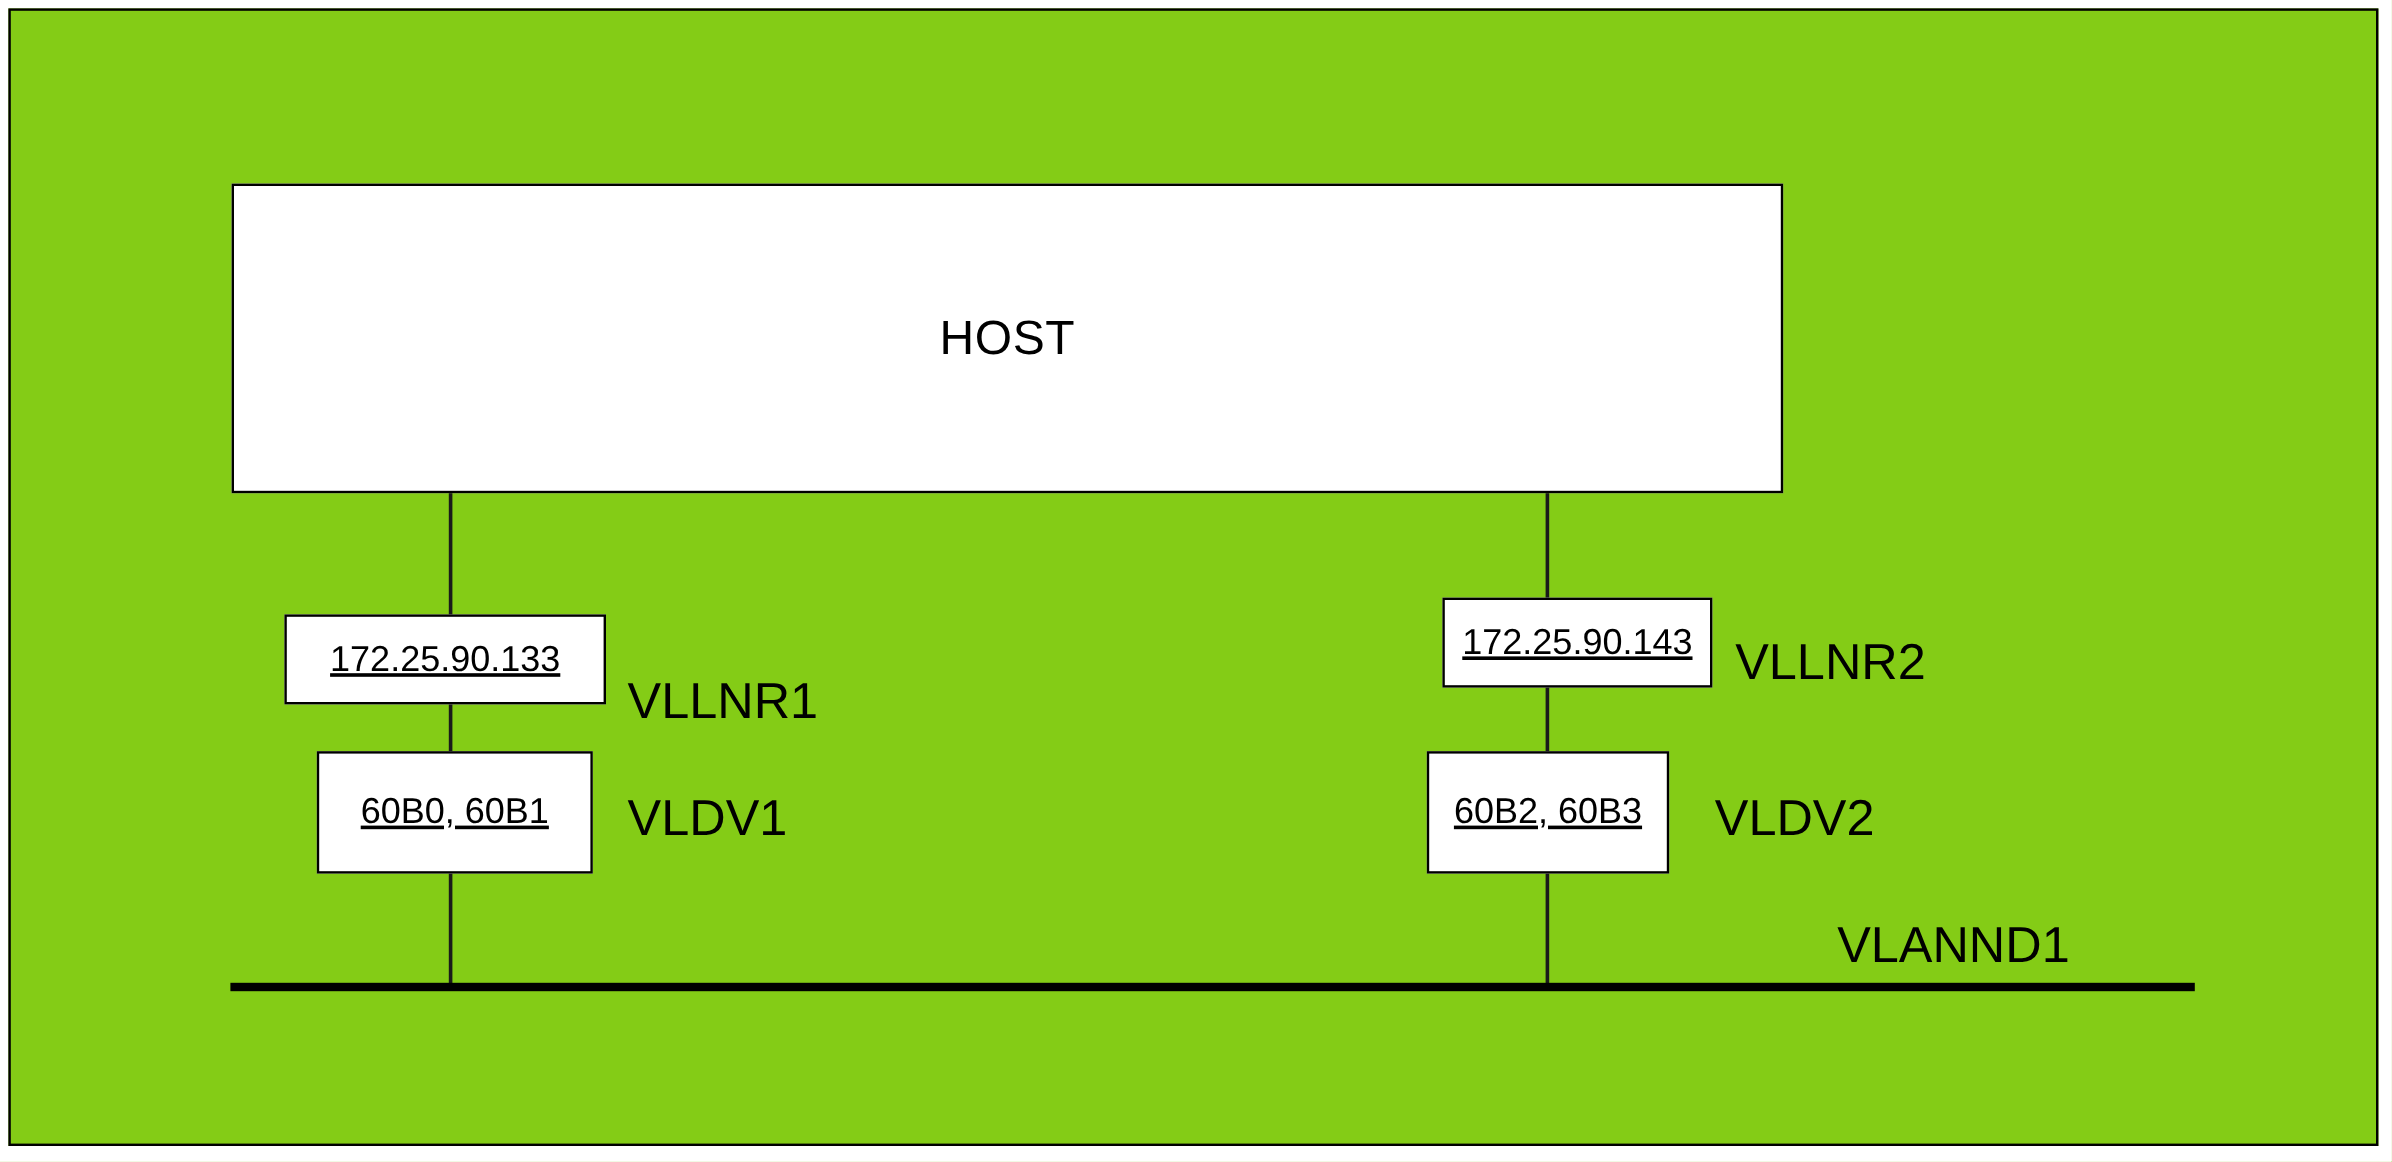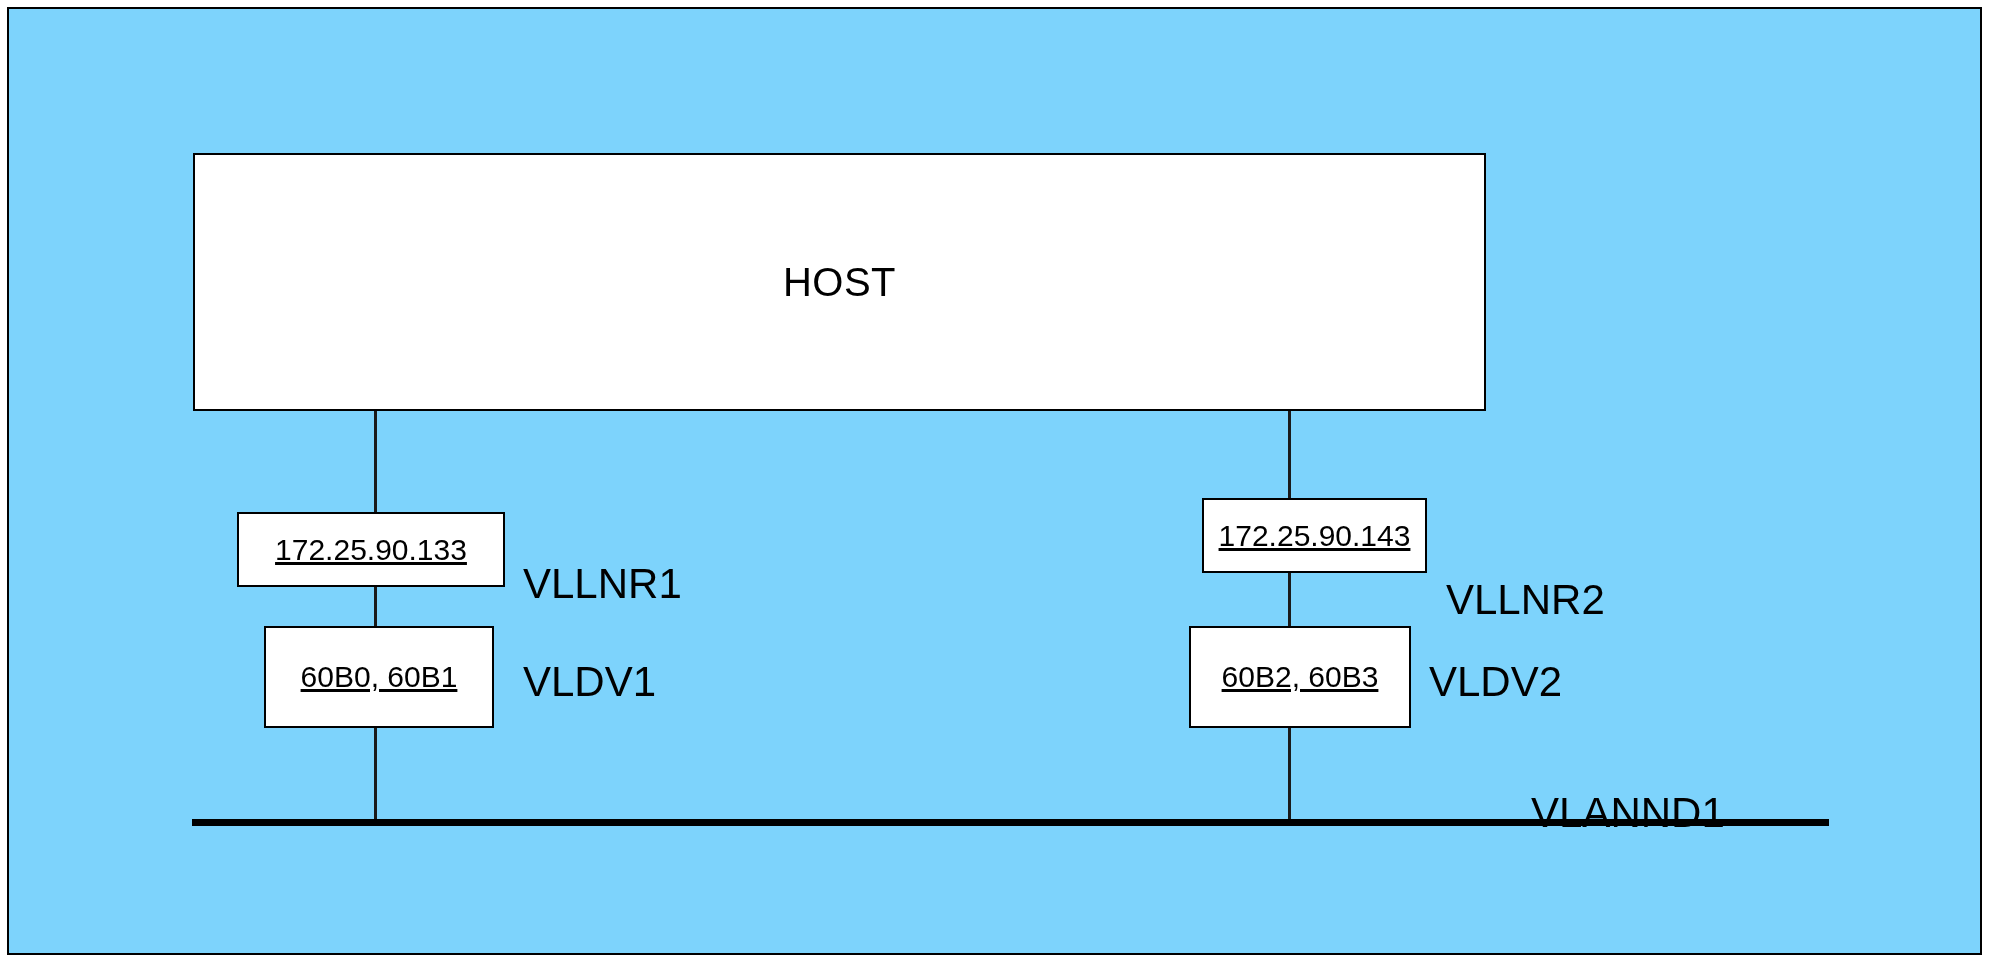--- a/index.html
+++ b/index.html
@@ -21,21 +21,21 @@
   }
   
   .page-frame {
     position: absolute;
     left: 7px;
     top: 7px;
     width: 1975px;
     height: 948px;
     border: 2px solid #000000;
     box-sizing: border-box;
-    background: #7dd3fc;
+    background: #84cc16;
   }
   
   .node-box {
     position: absolute;
     border: 2px solid #000000;
     box-sizing: border-box;
     background: #ffffff;
     display: flex;
     align-items: center;
     justify-content: center;
@@ -57,21 +57,21 @@
     font-size: 30px;
   }
   .iface-box-left  { left: 228px;  top: 503px; width: 268px; }
   .iface-box-right { left: 1153px; top: 489px; width: 225px; margin-left: 40px; }
 
   .dev-box {
     height: 102px;
     font-size: 30px;
   }
   .dev-box-left  { left: 255px;  top: 617px; width: 230px; }
-  .dev-box-right { left: 1180px; top: 617px; width: 222px; }
+  .dev-box-right { left: 1180px; top: 617px; width: 202px; }
 
   .box-text {
     line-height: 1;
     white-space: nowrap;
     text-decoration: underline;
   }
   
   .connector {
     position: absolute;
     width: 3px;
@@ -83,23 +83,23 @@
   
   .side-label {
     position: absolute;
     font-size: 42px;
     color: #000000;
     line-height: 1;
     white-space: nowrap;
   }
   .label-vllnr1 { left: 514px;  top: 522px; margin-top: 32px; }
   .label-vldv1  { left: 494px;  top: 652px; margin-left: 20px; }
-  .label-vllnr2 { left: 1437px; top: 522px; margin-top: 48px; }
+  .label-vllnr2 { left: 1437px; top: 522px; }
   .label-vldv2  { left: 1420px; top: 652px; }
-  .label-vlannd1{ left: 1522px; top: 783px; }
+  .label-vlannd1{ left: 1522px; top: 758px; }
 
   
   .bus-line {
     position: absolute;
     left: 183px;
     top: 810px;
     width: 1637px;
     height: 7px;
     background: #000000;
   }

